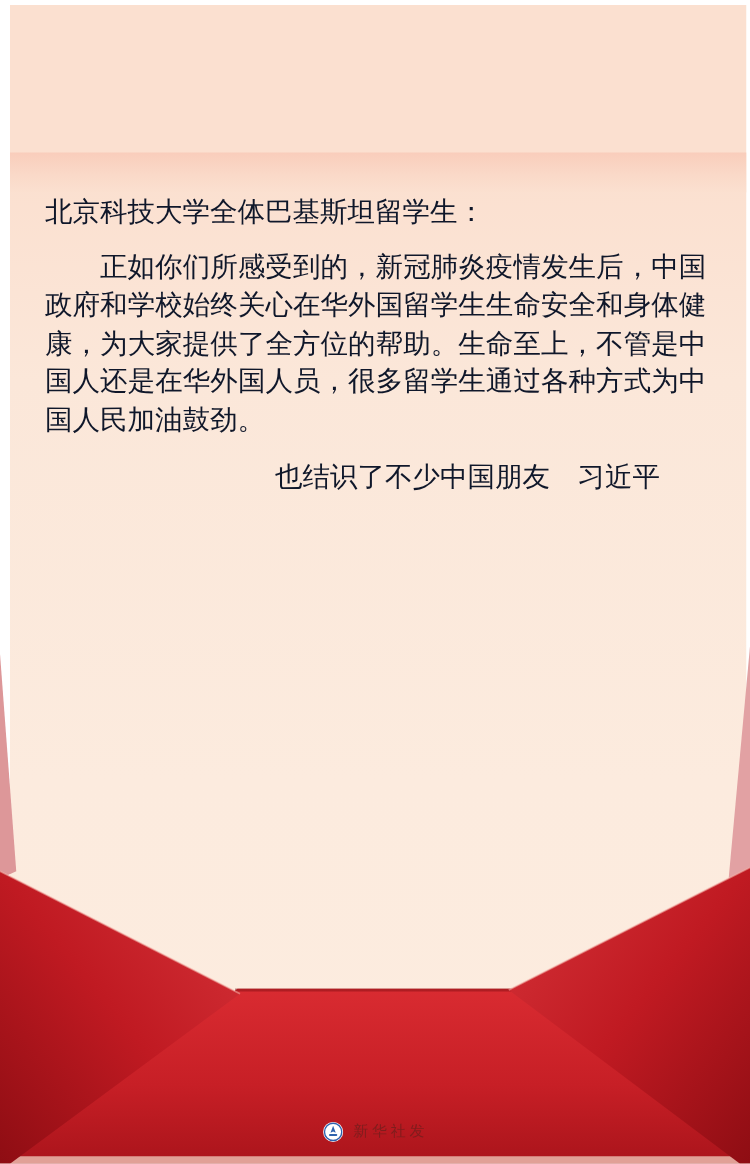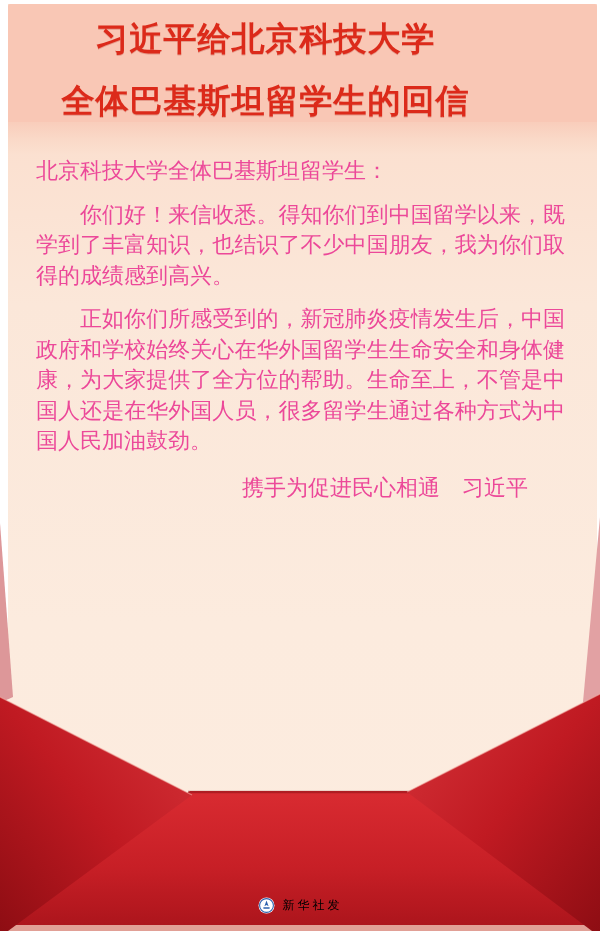--- a/index.html
+++ b/index.html
@@ -25,61 +25,54 @@
   .title {
     padding-top:4px; padding-right:74px;
     text-align:center; font-weight:bold;
     font-size:33px; line-height:62px; letter-spacing:1px;
     color:#dc2a1a;
     text-shadow:0 1px 0 rgba(170,20,10,0.25);
   }
   
   .letter-content {
     position:absolute; left:36px; width:529px; top:156px;
-    font-size:22px; line-height:30.5px; color:#ec4899;
+    font-size:22px; line-height:30.5px; color:#0f172a;
     text-align:justify;
   }
   .letter-content p {margin:0 0 13px; text-indent:2em;}
   .letter-content p.salutation {text-indent:0;}
   .signature {margin:16px 0 0 !important; text-indent:0 !important; text-align:right; padding-right:37px;}
   .date {margin:0 !important; text-indent:0 !important; text-align:right; padding-right:93px;}
   
   .envelope {position:absolute; left:0; top:511px; width:600px; height:420px; display:block;}
   
   .credit {
     position:absolute; left:0; right:0; top:895px; height:20px;
     display:flex; align-items:center; justify-content:center; gap:8px;
   }
   .credit .logo {width:17px; height:17px; display:block;}
   .credit-text {
-    font-size:12px; letter-spacing:3px; color:#000000;
+    font-size:12px; letter-spacing:3px; color:#7f1d1d;
   }
 </style>
 </head>
 <body>
 
 <div class="page">
 
   <div class="letter-bg"></div>
 
-  <div class="header-band">
-    <div class="title">
-      <div>习近平给北京科技大学</div>
-      <div>全体巴基斯坦留学生的回信</div>
-    </div>
-  </div>
   <div class="band-fade"></div>
 
   <div class="letter-content">
     <p class="salutation">北京科技大学全体巴基斯坦留学生：</p>
     <div>
-        <p>你们好！来信收悉。得知你们到中国留学以来，既学到了丰富知识，也结识了不少中国朋友，我为你们取得的成绩感到高兴。</p>
         <p>正如你们所感受到的，新冠肺炎疫情发生后，中国政府和学校始终关心在华外国留学生生命安全和身体健康，为大家提供了全方位的帮助。生命至上，不管是中国人还是在华外国人员，很多留学生通过各种方式为中国人民加油鼓劲。</p>
       </div>
-    <p class="signature">携手为促进民心相通　习近平</p>
+    <p class="signature">也结识了不少中国朋友　习近平</p>
   </div>
 
   <svg class="envelope" viewBox="0 0 600 420" preserveAspectRatio="none" aria-hidden="true">
     <defs>
       <linearGradient id="gFront" x1="0" y1="0" x2="0" y2="1">
         <stop offset="0" stop-color="#d92b31"></stop>
         <stop offset="0.55" stop-color="#c71f26"></stop>
         <stop offset="1" stop-color="#aa141b"></stop>
       </linearGradient>
       <linearGradient id="gFlapL" x1="1" y1="0" x2="0" y2="1">

